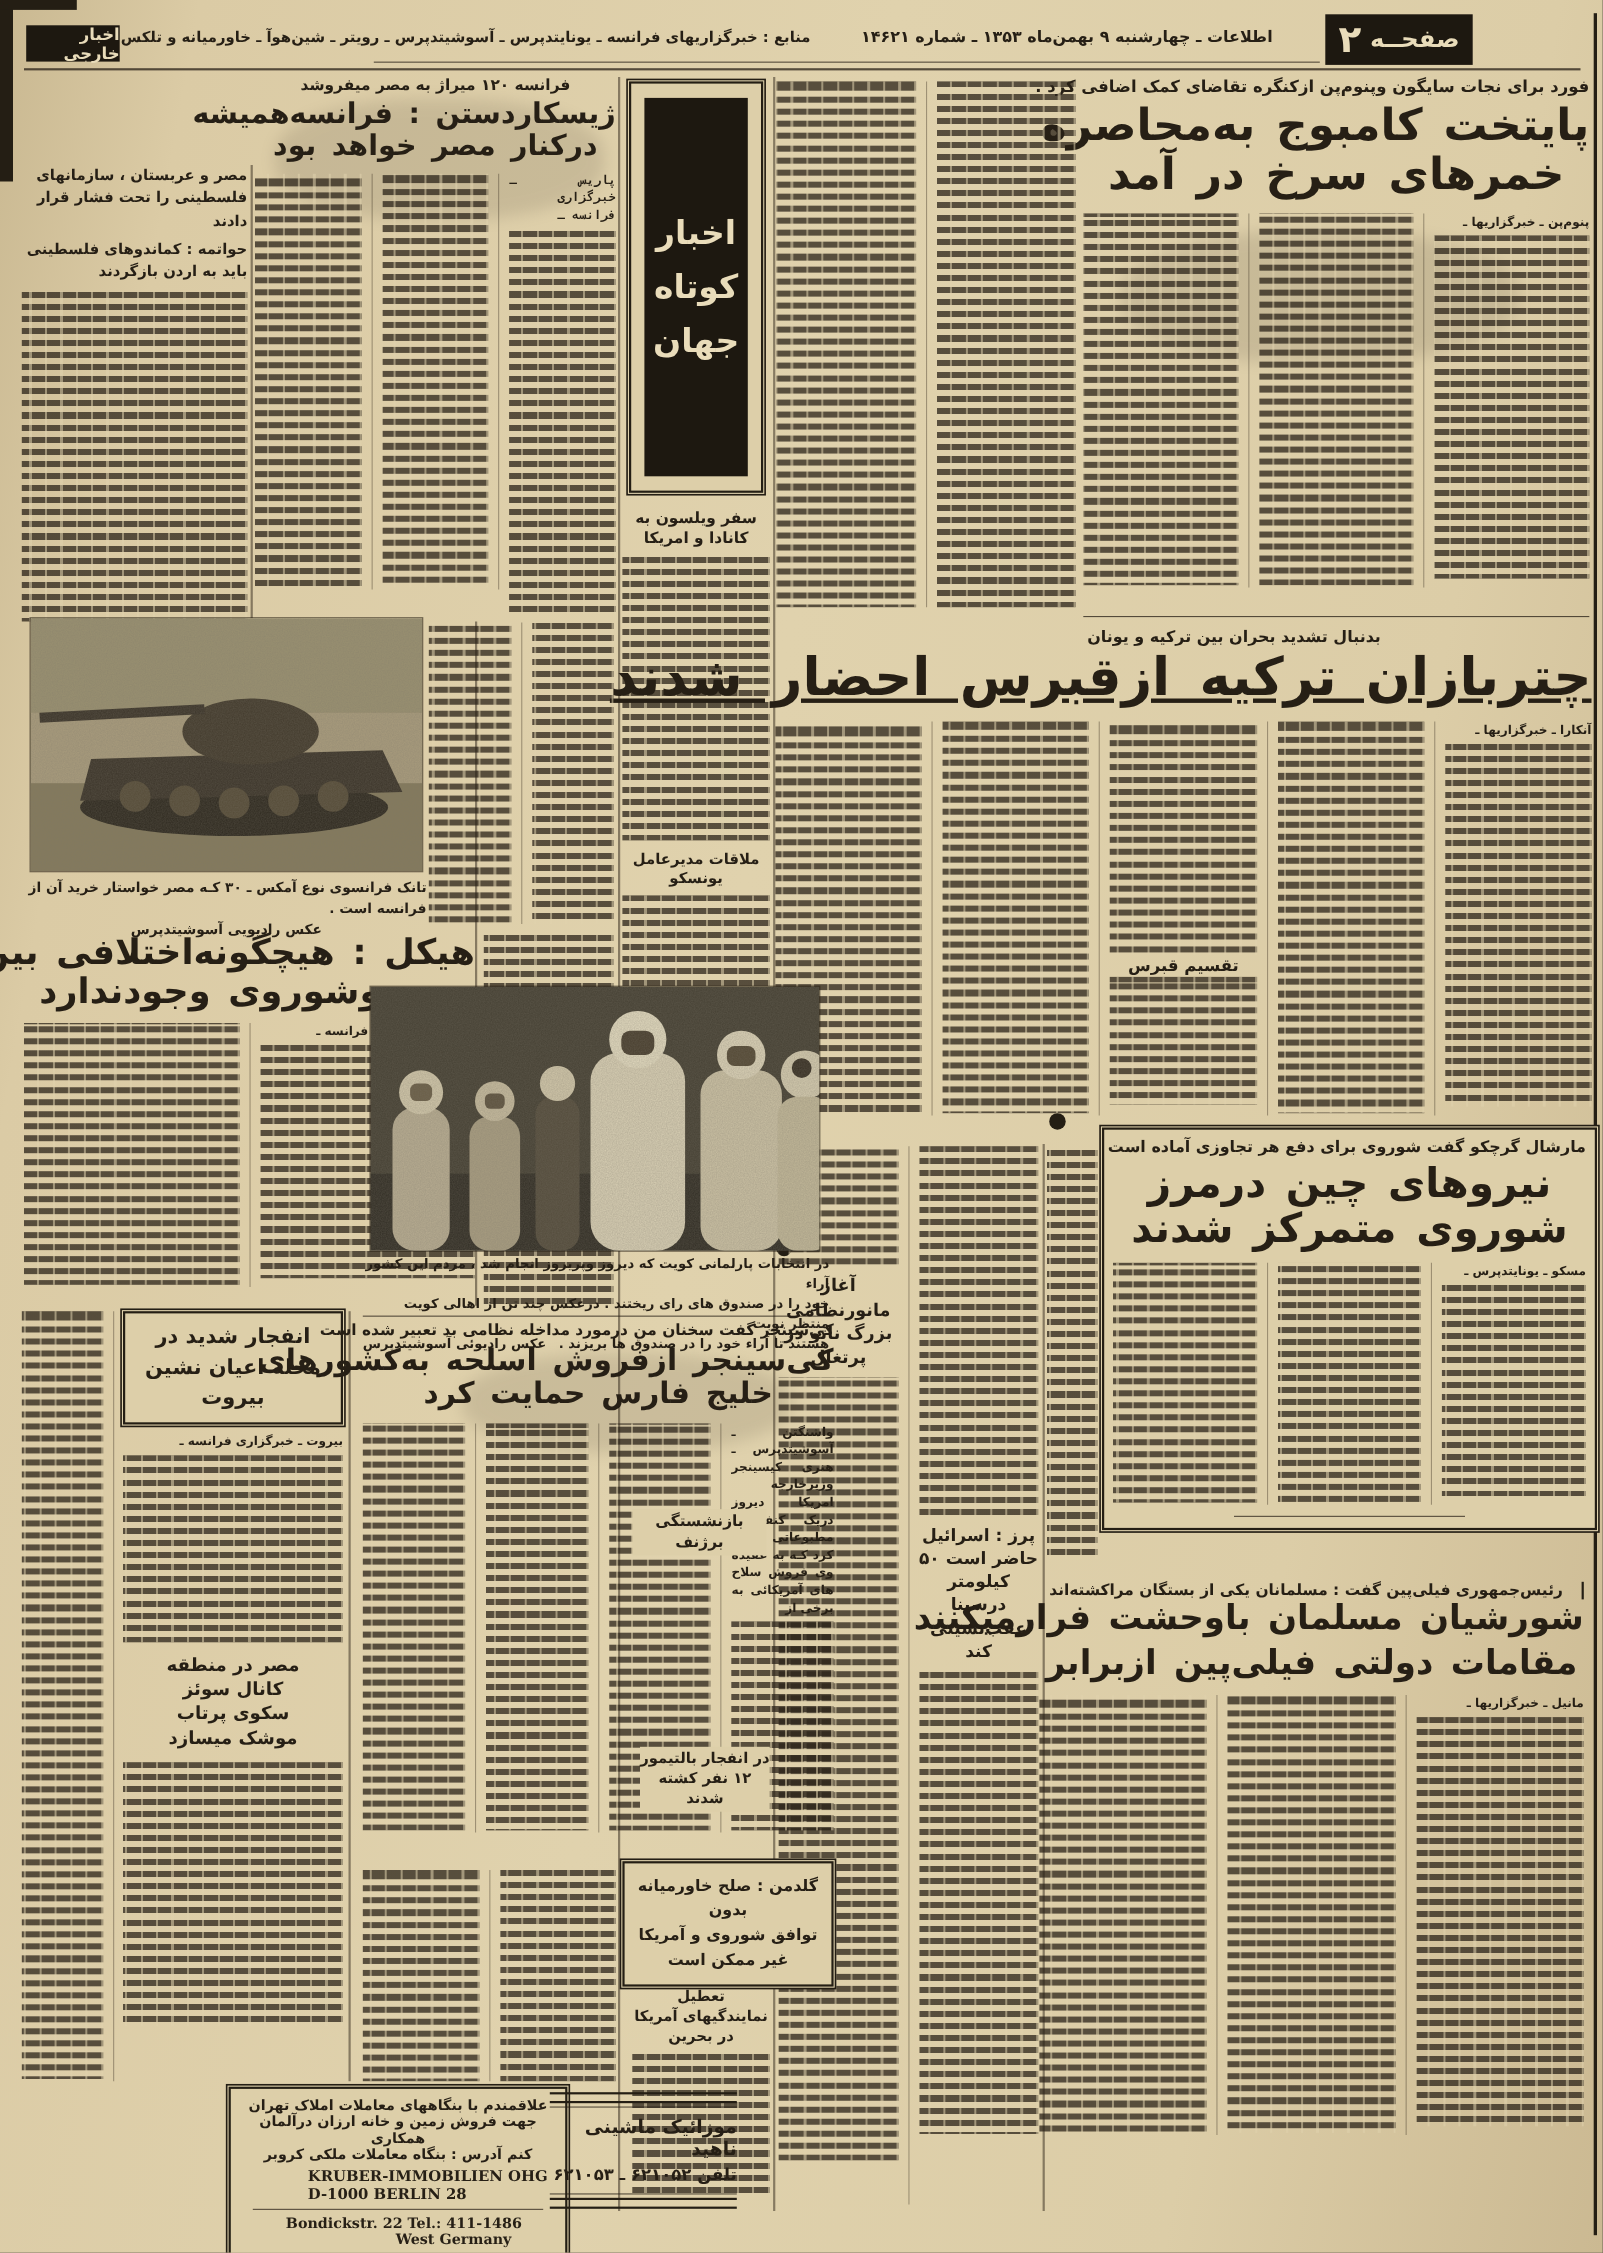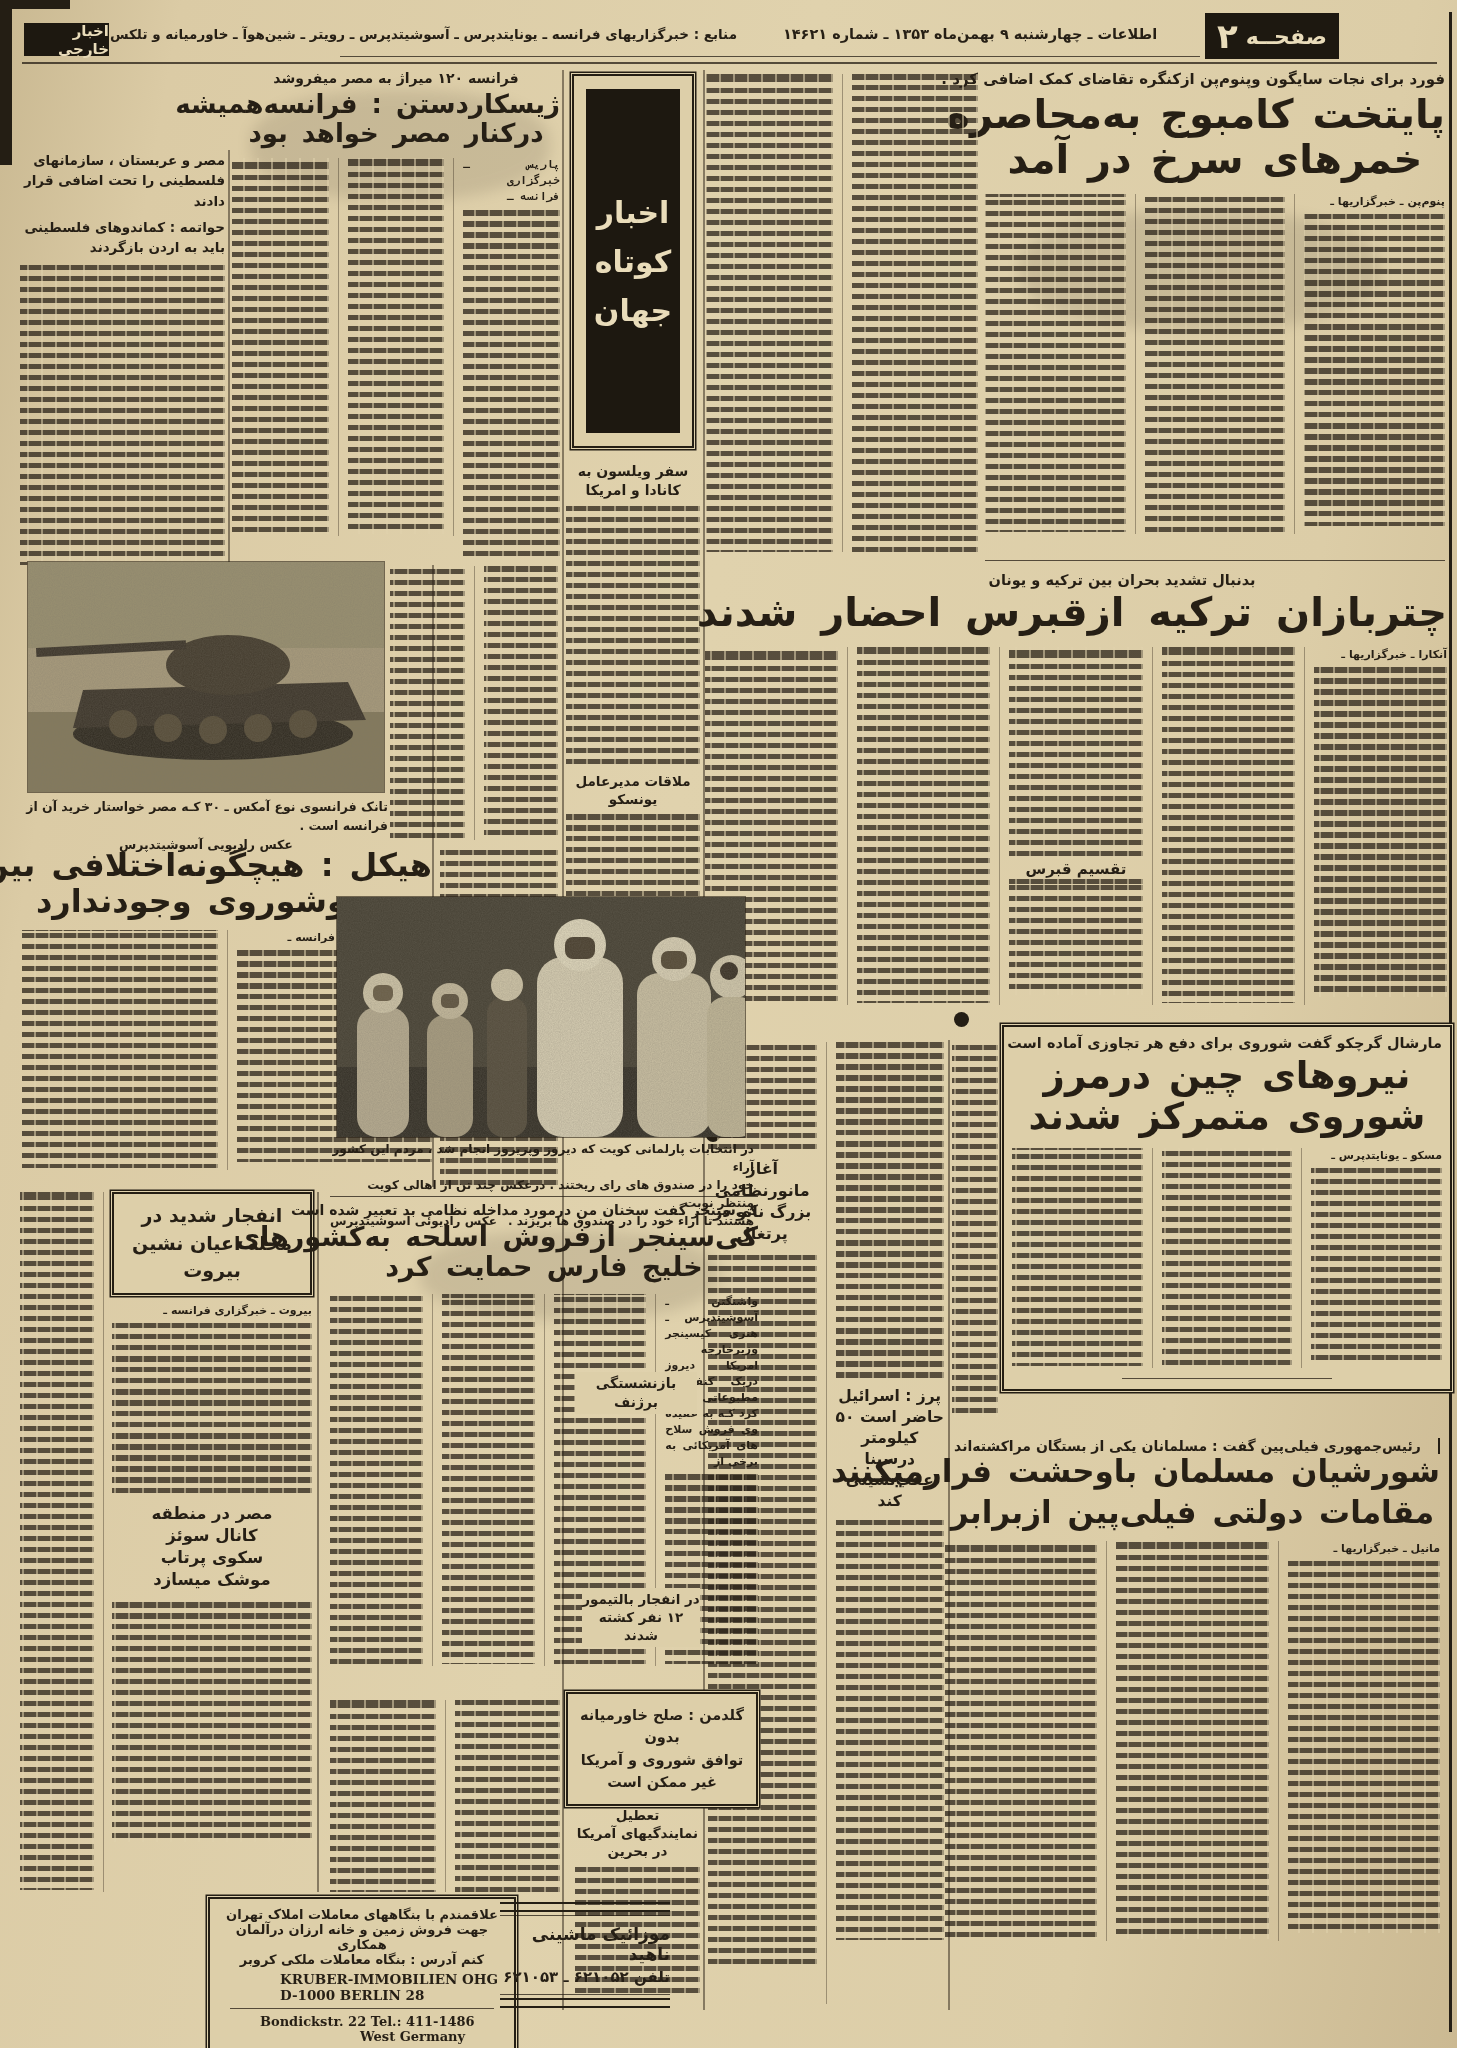--- a/index.html
+++ b/index.html
@@ -100,42 +100,42 @@
       <div class="col">
           <div class="tx" style="height:376px;"></div>
         </div>
       <div class="col">
           <div class="tx" style="height:376px;"></div>
         </div>
     </div>
   </div>
 
   <div class="b" style="left:20px;top:150px;width:205px;">
-    <div style="font-size:13.5px;font-weight:bold;line-height:1.5;">مصر و عربستان ، سازمانهای فلسطینی را تحت اضافی قرار دادند</div>
+    <div style="font-size:13.5px;font-weight:bold;line-height:1.5;">مصر و عربستان ، سازمانهای فلسطینی را تحت فشار قرار دادند</div>
     <div style="font-size:13.5px;font-weight:bold;line-height:1.5;margin-top:6px;">حواتمه : کماندوهای فلسطینی باید به اردن بازگردند</div>
     <div class="tx" style="height:300px;margin-top:8px;"></div>
   </div>
 
   <div class="b" style="left:566px;top:70px;width:134px;">
     <div class="boxed" style="width:118px;height:370px;margin:4px auto 0;display:flex;align-items:center;justify-content:center;">
       <div class="badge" style="width:94px;height:344px;flex-direction:column;gap:14px;font-size:30px;">
         <span>اخبار</span>
         <span>کوتاه</span>
         <span>جهان</span>
       </div>
     </div>
     <div class="sub" style="margin-top:14px;font-size:14px;">سفر ویلسون به کانادا و امریکا</div>
     <div class="tx" style="height:258px;margin-top:6px;"></div>
     <div class="sub" style="margin-top:8px;font-size:13.5px;">ملاقات مدیرعامل یونسکو</div>
     <div class="tx" style="height:96px;margin-top:6px;"></div>
   </div>
 
   <div class="b" style="left:705px;top:572px;width:742px;">
     <div class="kick" style="font-size:14.5px;width:350px;margin:0 150px 0 auto;">بدنبال تشدید بحران بین ترکیه و یونان</div>
-    <div class="hl" style="font-size:40px;margin-top:2px;word-spacing:10px;">چتربازان ترکیه ازقبرس احضار شدند</div>
+    <div class="hl" style="font-size:48px;margin-top:2px;word-spacing:10px;text-decoration:underline;">چتربازان ترکیه ازقبرس احضار شدند</div>
     <div class="cols" style="height:358px;margin-top:12px;">
       <div class="col">
         <div class="dl">آنکارا ـ خبرگزاریها ـ</div>
         <div class="tx" style="height:330px;"></div>
       </div>
       <div class="col">
           <div class="tx" style="height:356px;"></div>
         </div>
       <div class="col">
         <div class="tx" style="height:212px;"></div>

